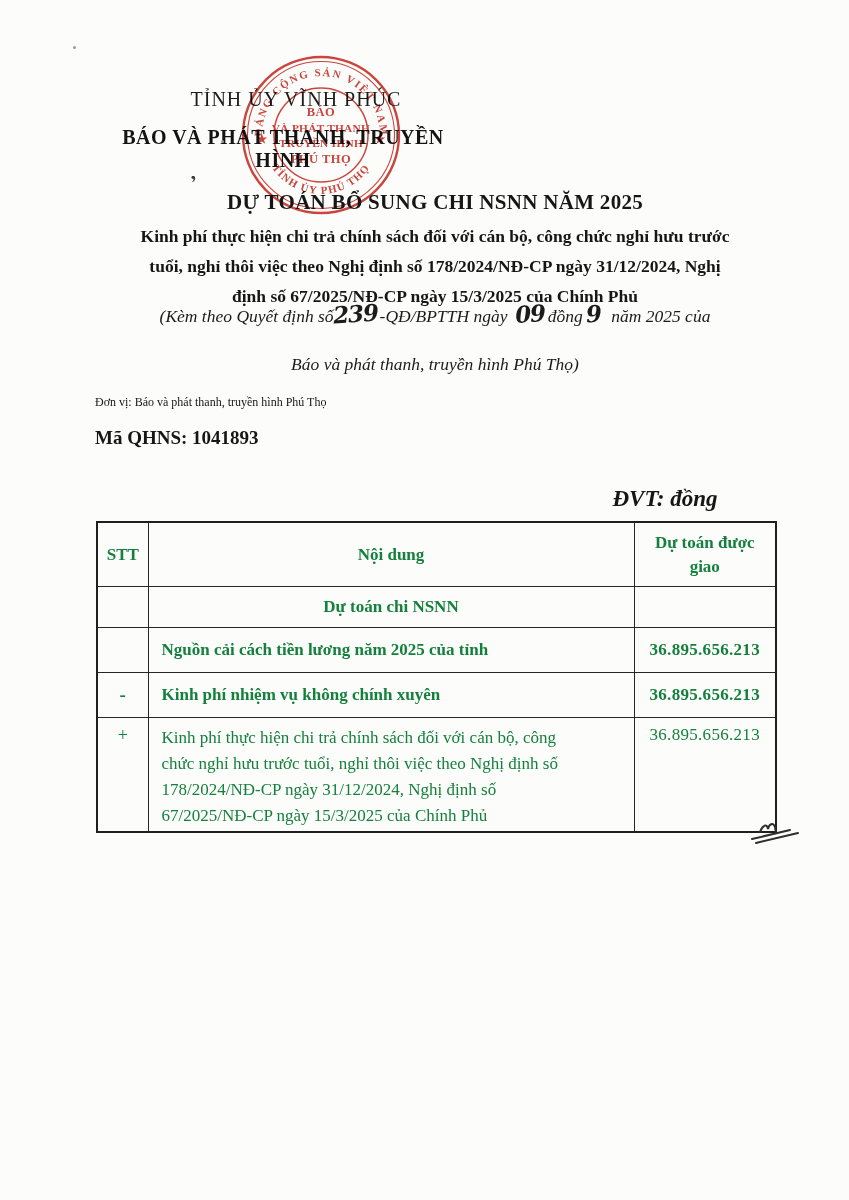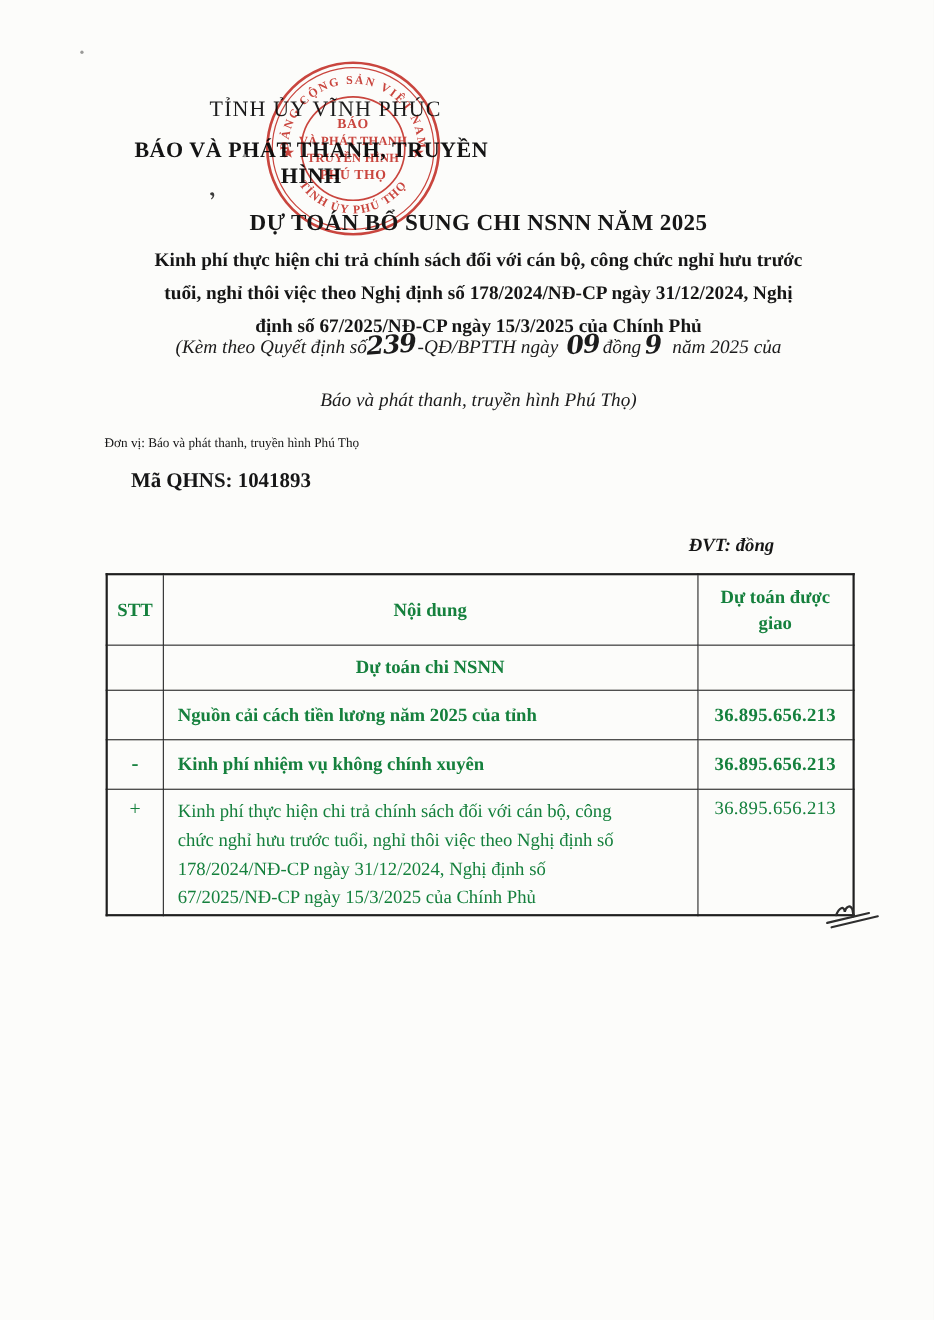--- a/index.html
+++ b/index.html
@@ -45,23 +45,23 @@
     font-family:"DejaVu Serif", serif;
     font-style:italic;font-weight:600;
     font-size:23px;line-height:1;
     display:inline-block;transform:rotate(-4deg);
     letter-spacing:-1px;
   }
   .hw-num{margin:0 2px 0 -1px;}
   .hw-day{margin:0 3px;}
   .hw-month{margin:0 6px 0 3px;}
   .unit-line{left:95px;top:395px;width:620px;font-size:12px;font-weight:400;}
-  .qhns-line{left:95px;top:427px;width:620px;font-size:19px;font-weight:700;margin-left:24px;}
+  .qhns-line{left:95px;top:427px;width:620px;font-size:19px;font-weight:700;}
   .dvt{left:585px;top:486px;width:160px;text-align:center;
-       font-style:italic;font-weight:600;font-size:17px;}
+       font-style:italic;font-weight:600;font-size:23px;}
   
   .budget-table{
     left:96px;top:521px;width:679px;
     border-collapse:collapse;table-layout:fixed;
     font-size:17px;color:#15803d;
   }
   .budget-table th,.budget-table td{
     border:1.5px solid #262626;
     padding:2px 6px;vertical-align:middle;
   }

